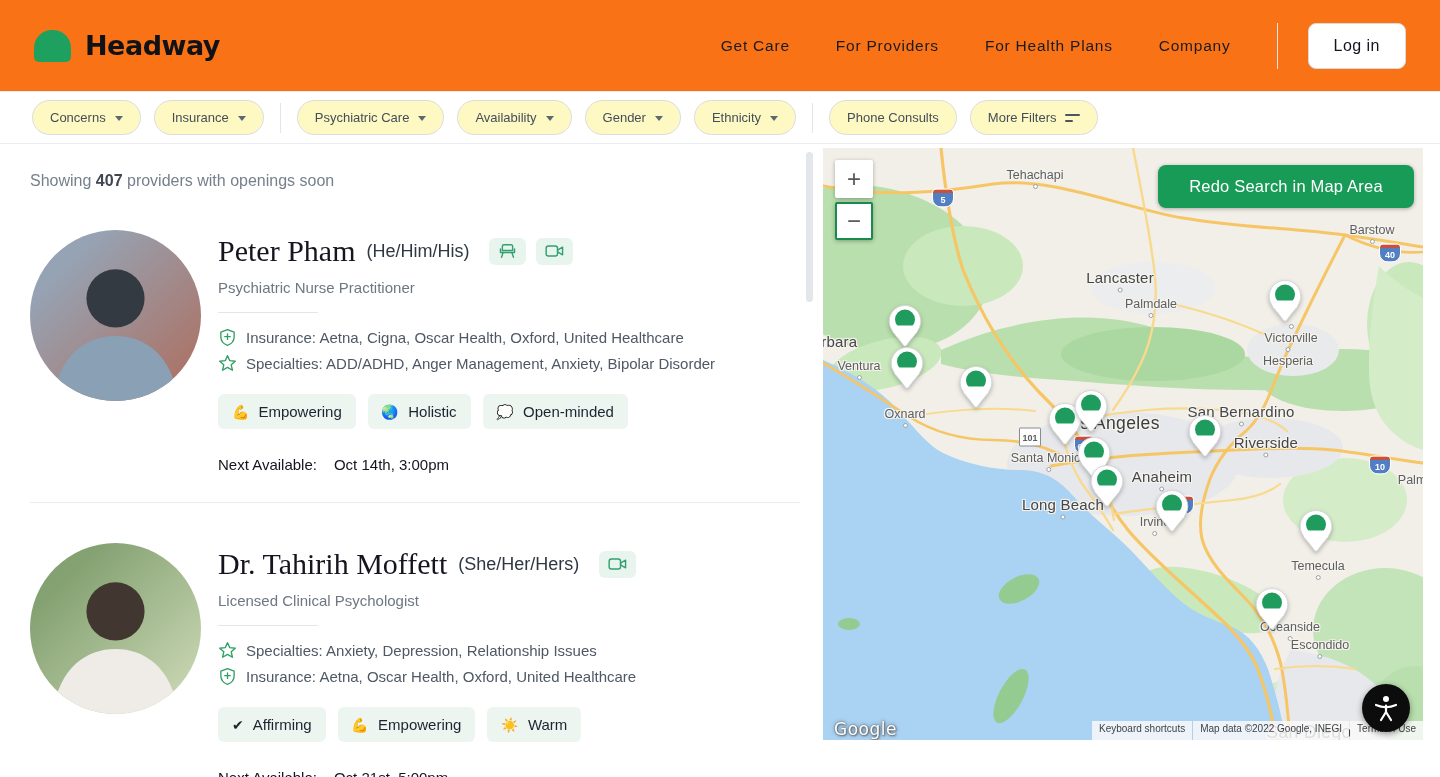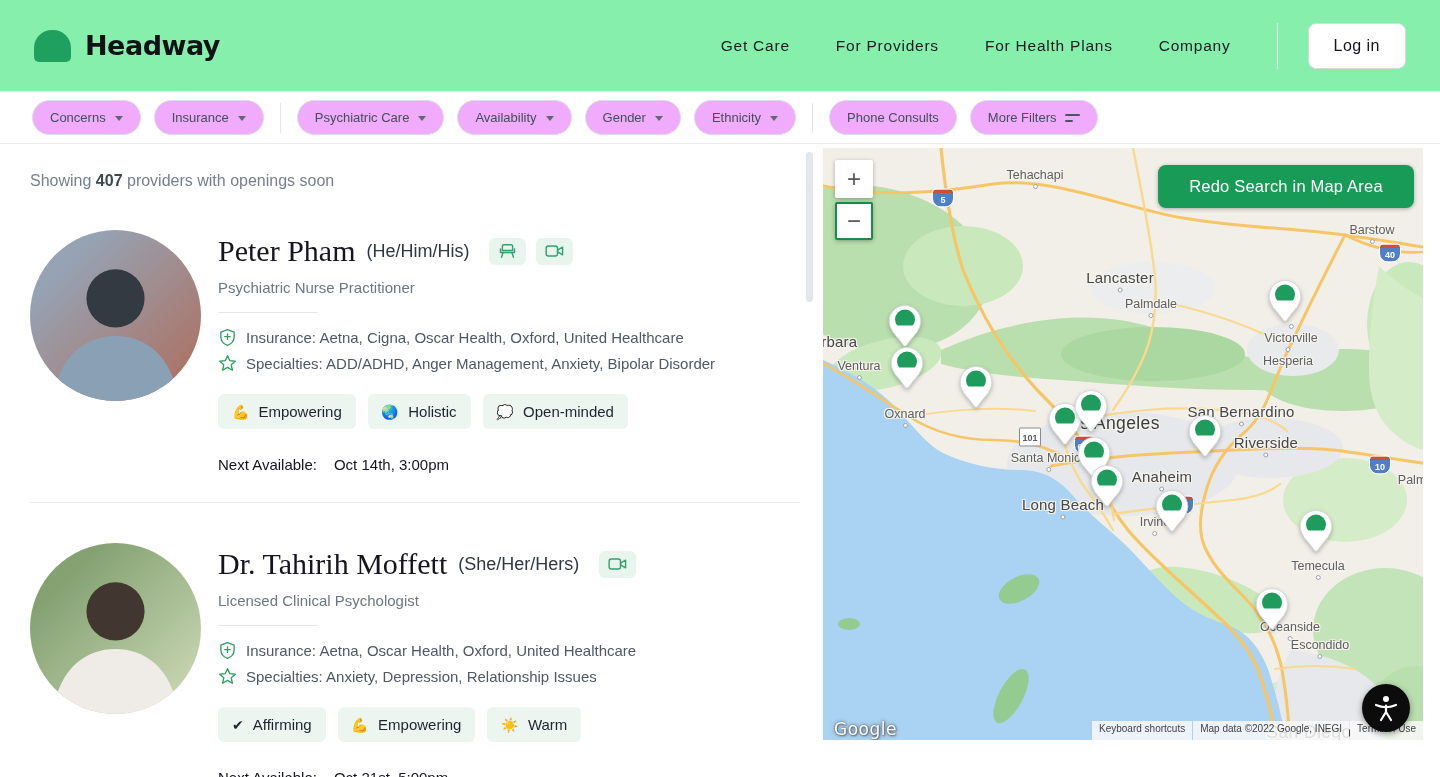--- a/index.html
+++ b/index.html
@@ -1,35 +1,35 @@
 <!DOCTYPE html>
 <html><head>
 <meta charset="utf-8">
 <style>
   * { box-sizing: border-box; margin: 0; padding: 0; }
   html,body { width:1440px; height:777px; overflow:hidden; background:#fff;
     font-family:"Liberation Sans",sans-serif; color:#16141f; }
 
   
-  .header { position:absolute; top:0; left:0; right:0; height:92px; background:#86efac;
+  .header { position:absolute; top:0; left:0; right:0; height:92px; background:#f97316;
     border-bottom:1px solid #ebedf0; display:flex; align-items:center; padding:0 34px; z-index:20; }
   .logo { display:flex; align-items:center; gap:14px; }
   .logo-mark { width:37px; height:32px; background:#1ea05f; border-radius:18px 18px 5px 5px; }
   .logo-text { font-family:"DejaVu Sans",sans-serif; font-size:27px; font-weight:bold; letter-spacing:-0.5px; color:#101218; }
   .nav { margin-left:auto; display:flex; align-items:center; gap:46px; }
   .nav-item { font-size:15.5px; letter-spacing:0.05em; color:#191c22; cursor:pointer; white-space:nowrap; }
   .nav-sep { width:1px; height:46px; background:#e4e7ea; margin-left:46px; }
   .login-btn { margin-left:30px; border:1px solid #d7dbe0; background:#fff; border-radius:8px;
     padding:13px 25px; font-size:16px; letter-spacing:0.03em; color:#16141f; cursor:pointer; }
 
   
   .filters { position:absolute; top:92px; left:0; right:0; height:52px; background:#fff;
     border-bottom:1px solid #ebedf0; display:flex; align-items:center; padding:0 32px; gap:13px; z-index:19; }
   .pill { display:flex; align-items:center; gap:9px; border:1px solid #d9dde2; border-radius:18px;
-    padding:9px 17px; font-size:13px; color:#444e59; background:#f0abfc; cursor:pointer; white-space:nowrap; }
+    padding:9px 17px; font-size:13px; color:#444e59; background:#fef9c3; cursor:pointer; white-space:nowrap; }
   .caret { width:0; height:0; border-left:4.5px solid transparent; border-right:4.5px solid transparent;
     border-top:5.5px solid #5e6873; margin-top:1px; }
   .flt-ic { display:flex; flex-direction:column; gap:4px; align-items:flex-start; margin-top:1px; }
   .flt-ic i { display:block; height:2px; background:#4d5560; border-radius:1px; }
   .flt-ic i:first-child { width:15px; } .flt-ic i:last-child { width:8px; }
   .vdiv { width:1px; height:30px; background:#e2e5e9; margin:0 3px; }
 
   
   .results { position:absolute; top:144px; left:0; width:806px; bottom:0; overflow:hidden; background:#fff; padding-left:30px; }
   .summary { margin-top:28px; font-size:16px; color:#76808c; }
@@ -231,30 +231,30 @@
                   <rect x="1.2" y="1.8" width="12" height="10.4" rx="2.4"></rect>
                   <path d="M13.2,6 L18.5,3 v8 L13.2,8 Z"></path>
                 </svg>
               </span>
             </span>
       </div>
       <div class="title">Licensed Clinical Psychologist</div>
       <div class="hr-small"></div>
       <div class="info-row">
         <svg width="19" height="19" viewBox="0 0 20 20">
+          <path d="M10,1.8 L12.4,7 L18.2,7.6 L13.9,11.4 L15.2,17.1 L10,14.1 L4.8,17.1 L6.1,11.4 L1.8,7.6 L7.6,7 Z"></path>
+        </svg>
+        <span class="info-text">Specialties: Anxiety, Depression, Relationship Issues</span>
+      </div>
+      <div class="info-row">
+        <svg width="19" height="19" viewBox="0 0 20 20">
           <path d="M10,1.8 L17,4.4 V9.3 C17,13.8 14.2,16.9 10,18.3 C5.8,16.9 3,13.8 3,9.3 V4.4 Z"></path>
           <path d="M10,6.2 V12 M7.1,9.1 H12.9"></path>
         </svg>
         <span class="info-text">Insurance: Aetna, Oscar Health, Oxford, United Healthcare</span>
-      </div>
-      <div class="info-row">
-        <svg width="19" height="19" viewBox="0 0 20 20">
-          <path d="M10,1.8 L12.4,7 L18.2,7.6 L13.9,11.4 L15.2,17.1 L10,14.1 L4.8,17.1 L6.1,11.4 L1.8,7.6 L7.6,7 Z"></path>
-        </svg>
-        <span class="info-text">Specialties: Anxiety, Depression, Relationship Issues</span>
       </div>
       <div class="badges">
             <span class="badge">
               <span class="emoji">✔</span>
               <span>Affirming</span>
             </span>
             <span class="badge">
               <span class="emoji">💪</span>
               <span>Empowering</span>
             </span>

